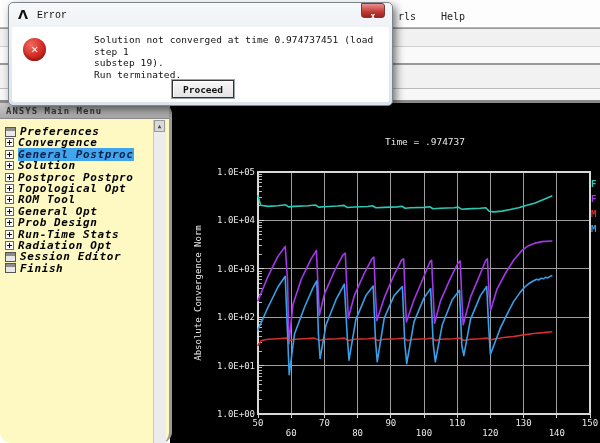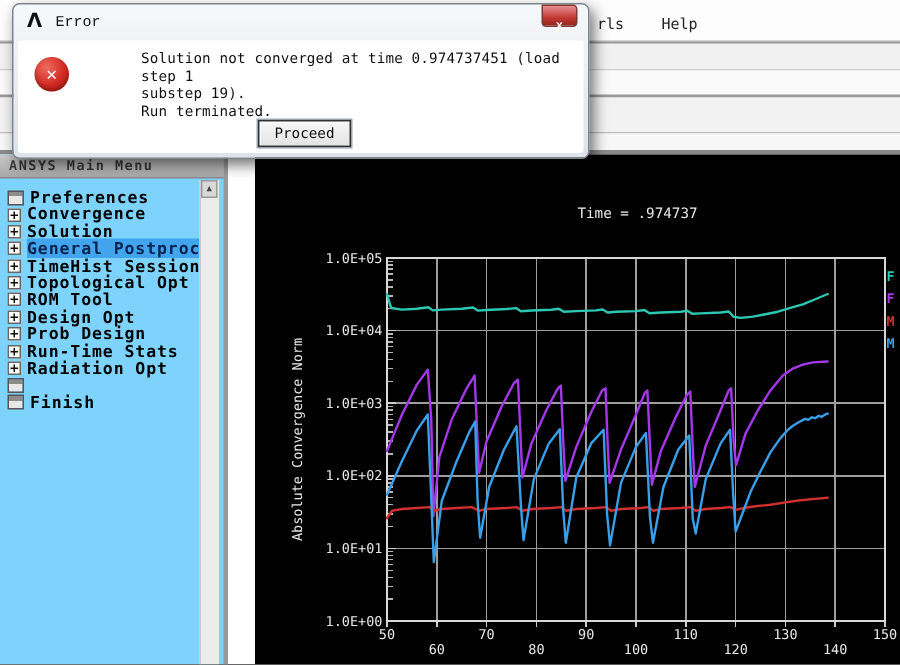--- a/index.html
+++ b/index.html
@@ -13,27 +13,27 @@
   .mitem.m1{left:441px;}
   .strip{position:absolute;left:0;width:600px;z-index:1;}
   .strip1{top:28px;height:17px;background:#f1f1f1;border-top:1px solid #9a9a9a;border-bottom:1px solid #cfcfcf;}
   .strip2{top:47px;height:16px;background:#fafafa;border-bottom:2px solid #9a9a9a;}
   .strip3{top:65px;height:23px;background:#f2f2f2;border-bottom:1px solid #bdbdbd;}
   .strip4{top:89px;height:11px;background:#f7f7f7;border-bottom:3px solid #8a8a8a;}
   
   .gfx{position:absolute;left:170px;top:103px;width:430px;height:340px;background:#000;z-index:2;}
   .gfx svg{position:absolute;left:0;top:0;}
   
-  .mainmenu{position:absolute;left:0;top:103px;width:152px;height:340px;background:#7dd3fc;
-            border-right:3px solid #9a9a9a;box-sizing:border-box;z-index:3;}
+  .mainmenu{position:absolute;left:0;top:103px;width:172px;height:340px;background:#fef9c3;
+            border-right:3px solid #9a9a9a;box-sizing:border-box;z-index:3;border-radius:11px;}
   .mm-title{position:absolute;left:0;top:0;width:100%;height:16px;
             background:linear-gradient(#c9c9c9,#a9a9a9);border-bottom:1px solid #8a8a8a;
             font-size:9px;font-weight:bold;color:#3a3a3a;line-height:16px;padding-left:6px;
             box-sizing:border-box;letter-spacing:1px;}
-  .tree{position:absolute;left:0;top:17px;right:14px;bottom:0;padding-top:5px;overflow:hidden;}
+  .tree{position:absolute;left:0;top:17px;right:14px;bottom:0;padding-top:5px;overflow:hidden;font-style:italic;}
   .tree-item{position:relative;height:11.4px;line-height:11px;white-space:nowrap;padding-left:5px;}
   .tree-item .icon{display:inline-block;vertical-align:middle;margin-right:4px;}
   .plusbox{width:7px;height:7px;border:1px solid #666;background:#fff;position:relative;}
   .plusbox::before{content:"";position:absolute;left:1px;right:1px;top:3px;height:1px;background:#111;}
   .plusbox::after{content:"";position:absolute;top:1px;bottom:1px;left:3px;width:1px;background:#111;}
   .dlgicon{width:9px;height:8px;border:1px solid #555;background:linear-gradient(#8c8c8c 0 3px,#e8e8e8 3px);}
   .tree-label{font-size:11px;font-weight:bold;color:#000;letter-spacing:0.6px;vertical-align:middle;}
   .tree-item.selected .tree-label{background:#42a4ec;color:#06224e;}
   .scrollbar{position:absolute;top:17px;right:3px;width:12px;bottom:0;background:#ececec;border-left:1px solid #c9c9c9;}
   .scroll-up{position:absolute;top:0;left:0;width:11px;height:12px;background:#d9d9d9;border:1px solid #9a9a9a;
@@ -54,21 +54,21 @@
   .dlg-body{position:absolute;left:3px;right:3px;top:24px;bottom:3px;background:#fff;border-radius:2px;}
   .err-icon{position:absolute;left:11px;top:11px;width:23px;height:23px;border-radius:50%;
             background:radial-gradient(circle at 35% 30%,#f06a60,#d22a22 55%,#a81410);
             text-align:center;box-shadow:inset 0 -2px 3px rgba(0,0,0,.25);}
   .err-icon span{font-size:12px;line-height:23px;color:#fff;font-weight:bold;}
   .err-text{position:absolute;left:42px;top:7px;font-size:9.5px;line-height:11.5px;color:#111;
             letter-spacing:0.1px;margin-left:40px;}
   .proceed{position:absolute;left:160px;top:53px;width:62px;height:18px;
            background:linear-gradient(#f7f7f7,#e4e4e4);border:1px solid #333;
            box-shadow:0 0 0 1px #9aa4ae, inset 1px 1px 0 #fff;
-           font-family:"DejaVu Sans Mono","Liberation Mono",monospace;font-size:9.5px;color:#111;padding:0;}
+           font-family:"DejaVu Sans Mono","Liberation Mono",monospace;font-size:9.5px;color:#111;padding:0;font-weight:bold;}
 </style>
 </head>
 <body>
 
 <div class="screen">
 
   <div class="menubar">
     <span class="mitem m0">rls</span>
     <span class="mitem m1">Help</span>
   </div>
@@ -183,30 +183,30 @@
         <text x="320.4" y="333" fill="#e8e8e8" font-family="&quot;DejaVu Sans Mono&quot;,&quot;Liberation Mono&quot;,monospace" font-size="9px" text-anchor="middle">120</text>
         <text x="386.8" y="333" fill="#e8e8e8" font-family="&quot;DejaVu Sans Mono&quot;,&quot;Liberation Mono&quot;,monospace" font-size="9px" text-anchor="middle">140</text>
       </svg>
   </div>
 
   <div class="mainmenu">
     <div class="mm-title">ANSYS Main Menu</div>
     <div class="tree">
         <div class="tree-item"><span class="icon dlgicon"></span><span class="tree-label">Preferences</span></div>
         <div class="tree-item"><span class="icon plusbox"></span><span class="tree-label">Convergence</span></div>
+        <div class="tree-item selected"><span class="icon plusbox"></span><span class="tree-label">General Postproc</span></div>
         <div class="tree-item"><span class="icon plusbox"></span><span class="tree-label">Solution</span></div>
-        <div class="tree-item selected"><span class="icon plusbox"></span><span class="tree-label">General Postproc</span></div>
-        <div class="tree-item"><span class="icon plusbox"></span><span class="tree-label">TimeHist Session</span></div>
+        <div class="tree-item"><span class="icon plusbox"></span><span class="tree-label">Postproc Postpro</span></div>
         <div class="tree-item"><span class="icon plusbox"></span><span class="tree-label">Topological Opt</span></div>
         <div class="tree-item"><span class="icon plusbox"></span><span class="tree-label">ROM Tool</span></div>
-        <div class="tree-item"><span class="icon plusbox"></span><span class="tree-label">Design Opt</span></div>
+        <div class="tree-item"><span class="icon plusbox"></span><span class="tree-label">General Opt</span></div>
         <div class="tree-item"><span class="icon plusbox"></span><span class="tree-label">Prob Design</span></div>
         <div class="tree-item"><span class="icon plusbox"></span><span class="tree-label">Run-Time Stats</span></div>
         <div class="tree-item"><span class="icon plusbox"></span><span class="tree-label">Radiation Opt</span></div>
-        <div class="tree-item"><span class="icon dlgicon"></span></div>
+        <div class="tree-item"><span class="icon dlgicon"></span><span class="tree-label">Session Editor</span></div>
         <div class="tree-item"><span class="icon dlgicon"></span><span class="tree-label">Finish</span></div>
       </div>
     <div class="scrollbar">
       <div class="scroll-up"><span>▲</span></div>
     </div>
   </div>
 
   <div class="dialog">
     <div class="dlg-titlebar">
       <span class="ansys-logo">Λ</span>

